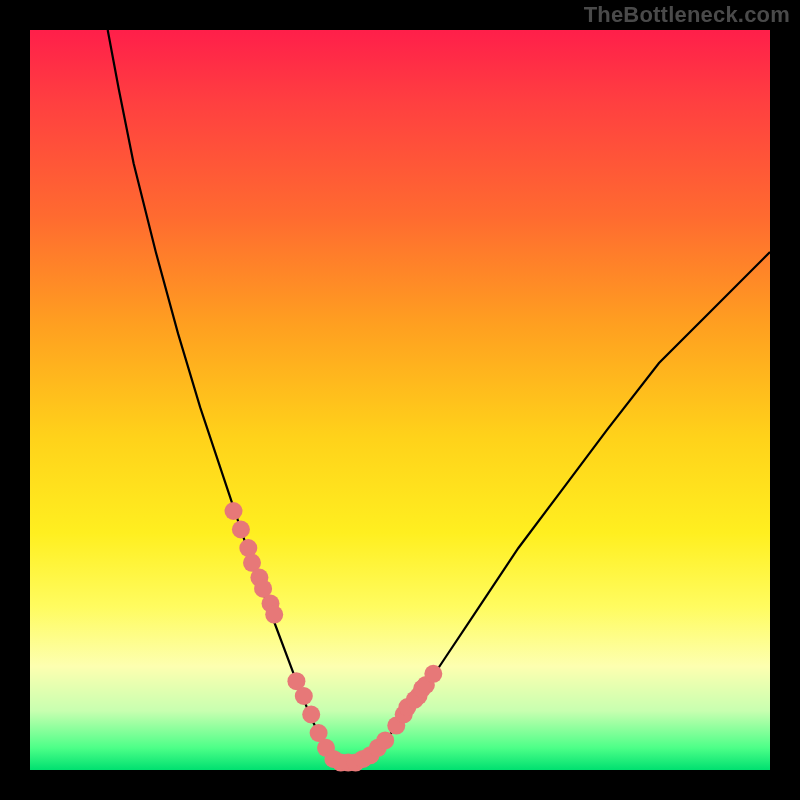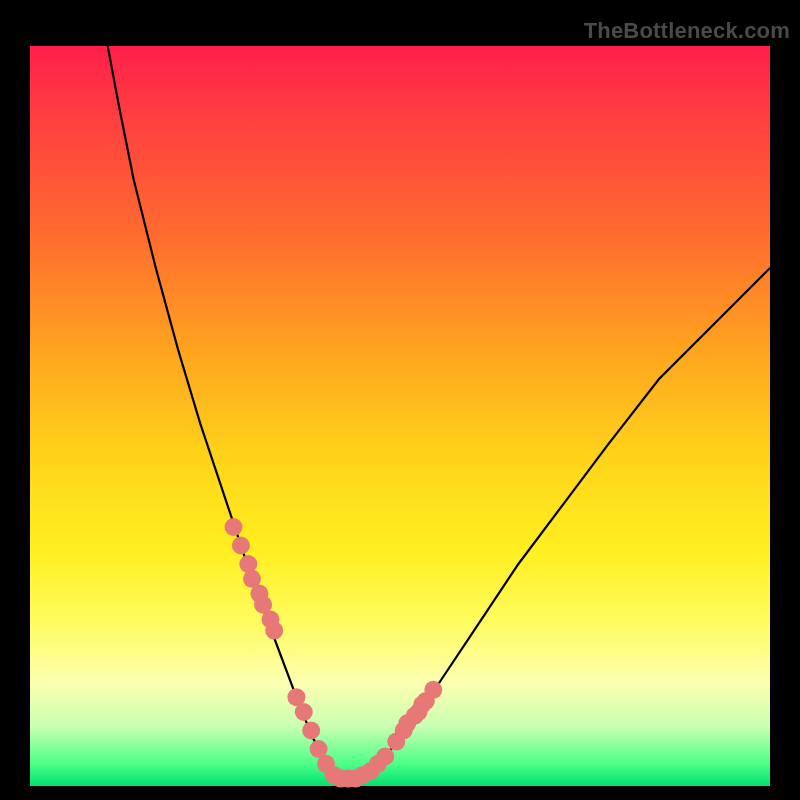--- a/index.html
+++ b/index.html
@@ -10,21 +10,20 @@
     background: #000;
     overflow: hidden;
   }
   .frame {
     position: absolute;
     top: 0;
     left: 0;
     width: 800px;
     height: 660px;
     background: #000;
-    margin-top: 16px;
   }
   .plot-area {
     position: absolute;
     top: 30px;
     left: 30px;
     width: 740px;
     height: 740px;
     background: linear-gradient(to bottom,
       #ff1f4a 0%,
       #ff4040 10%,

